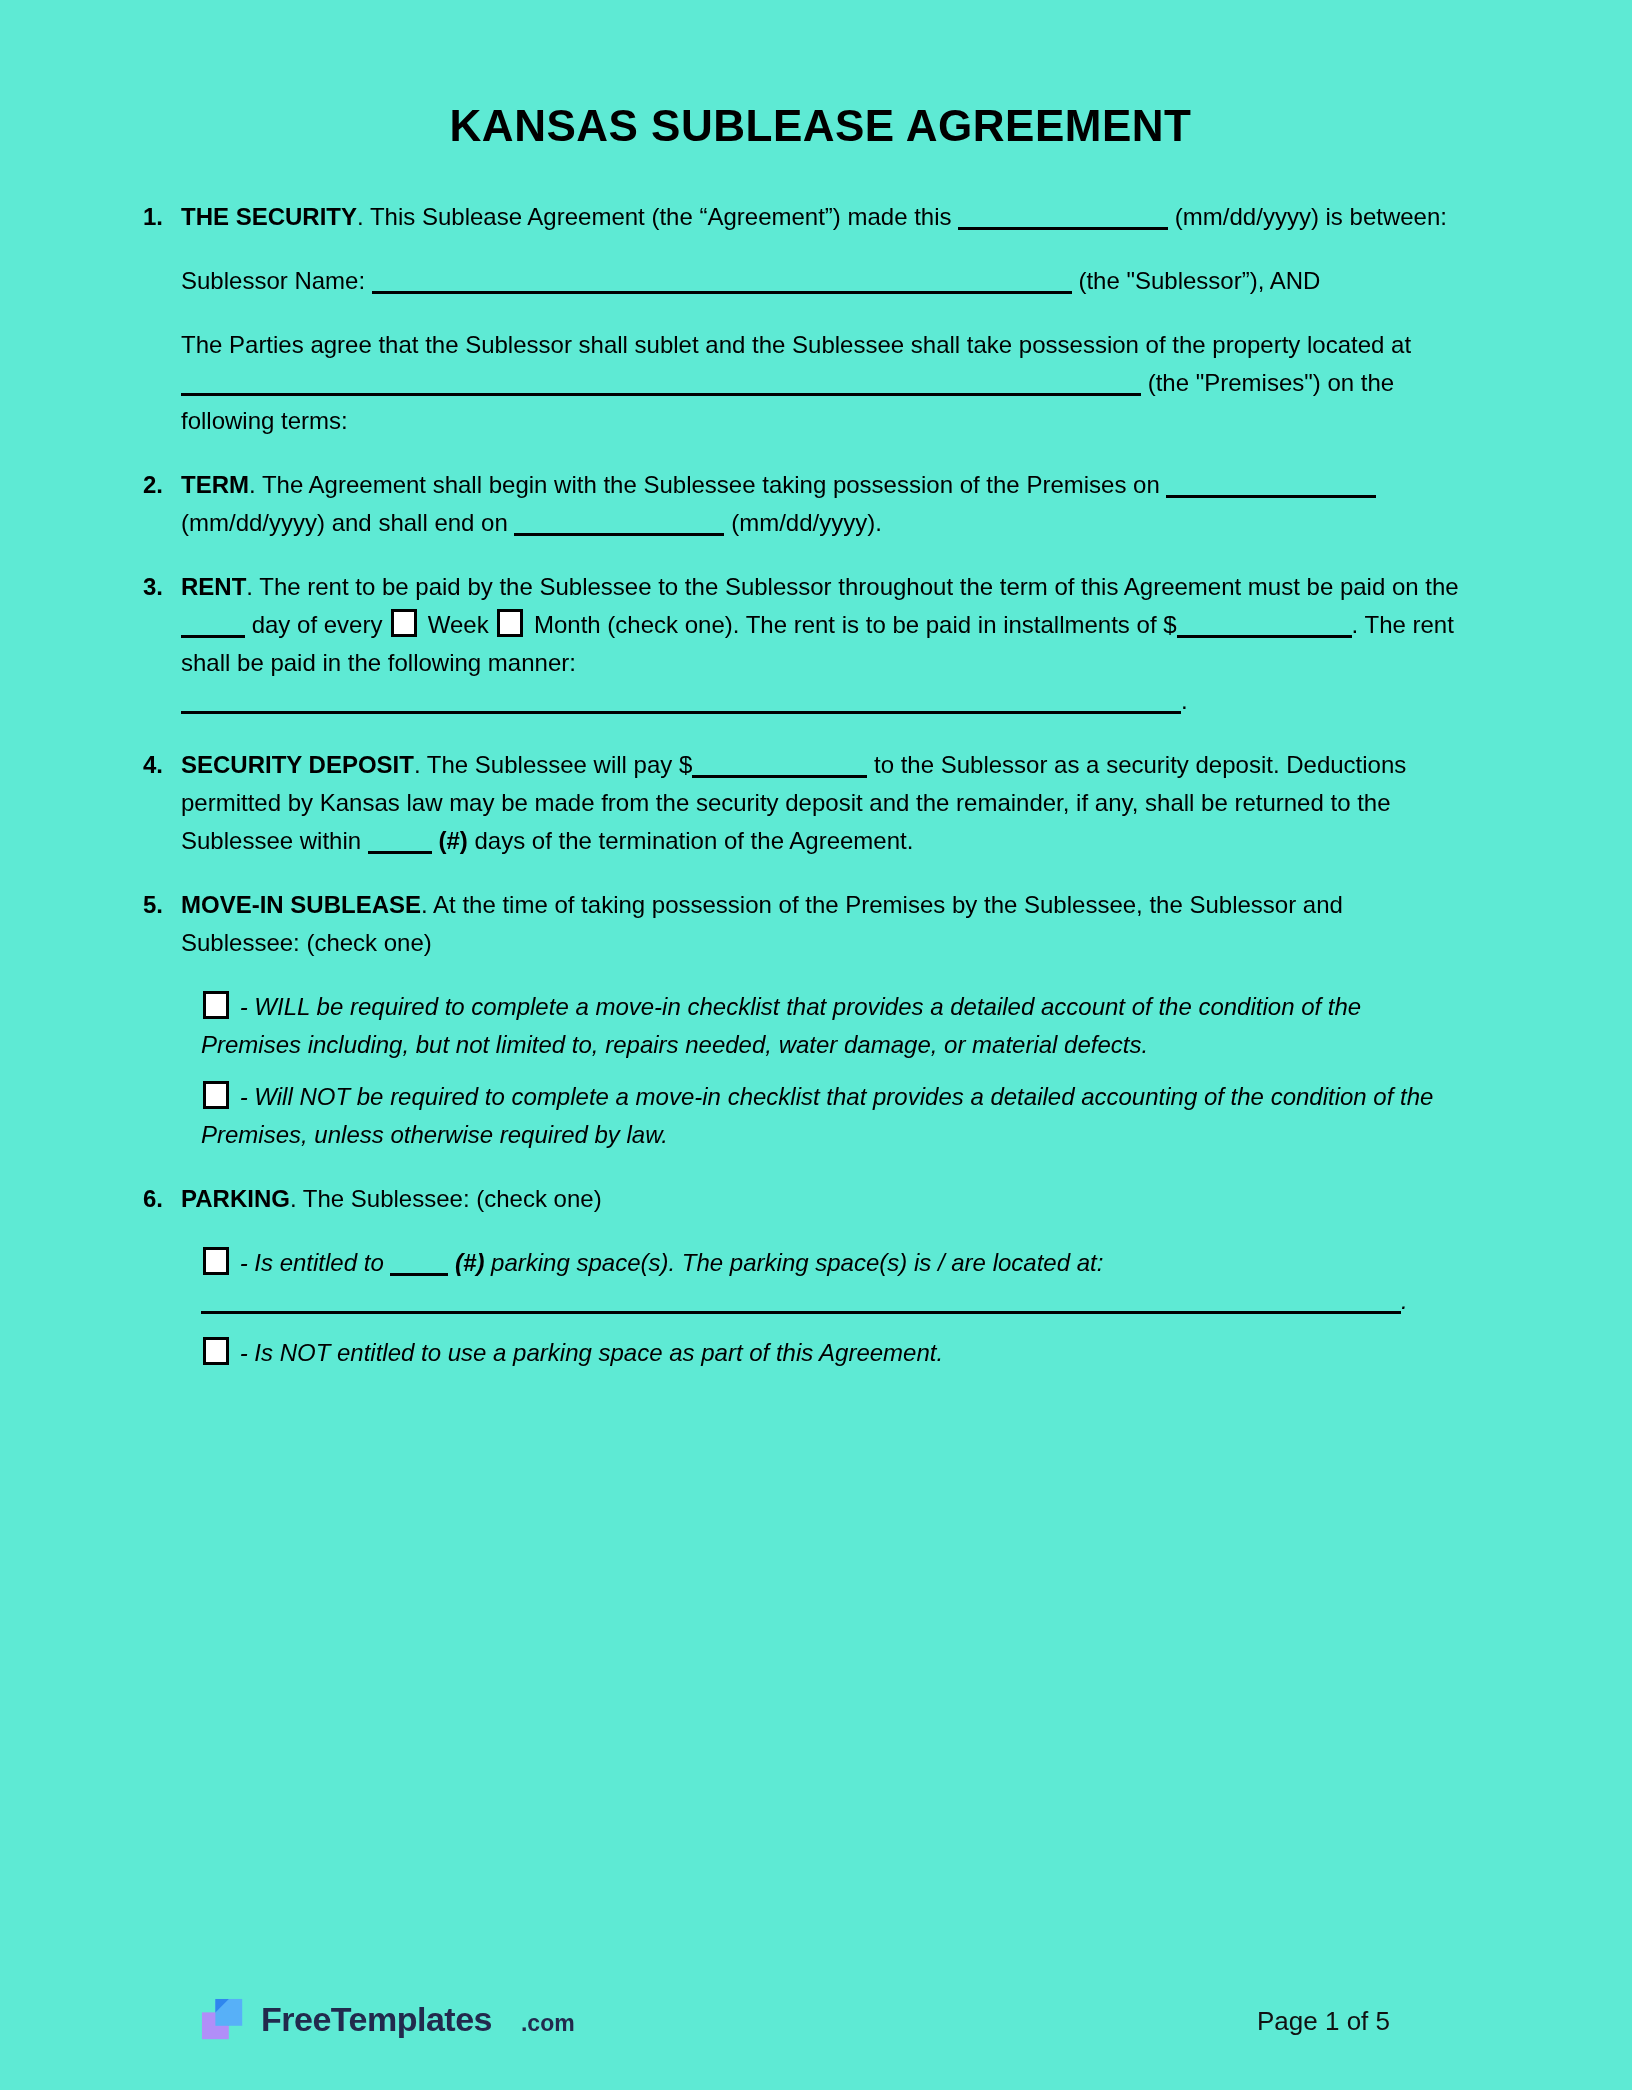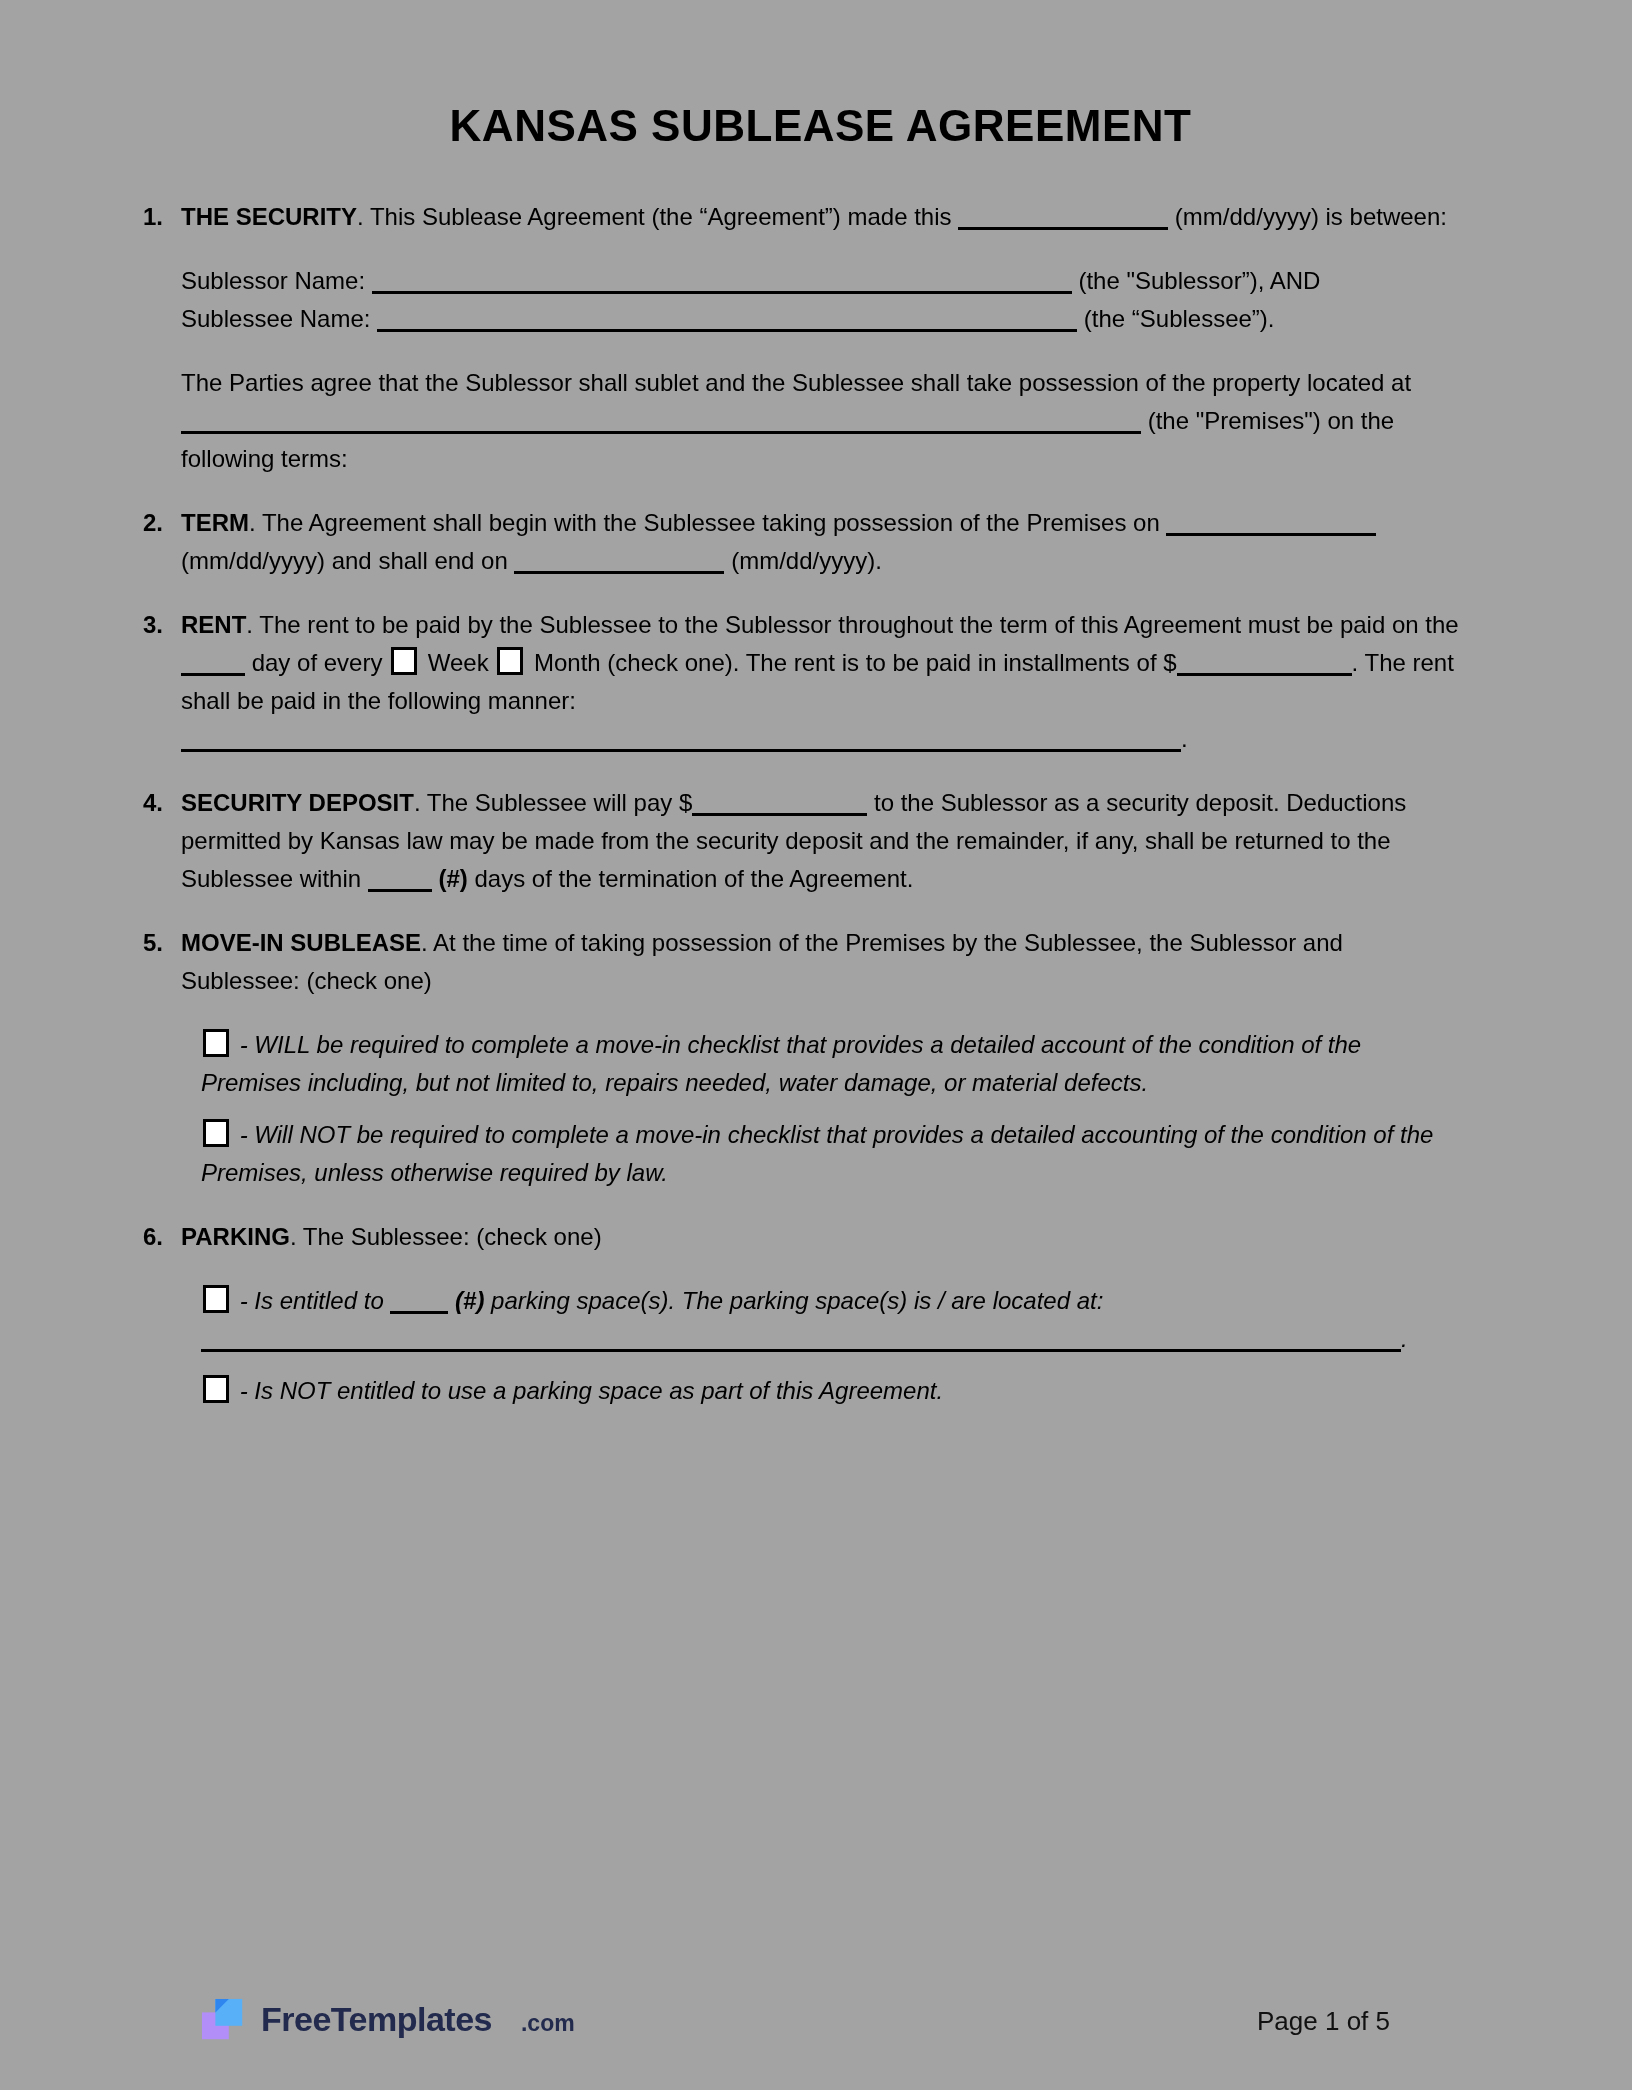--- a/index.html
+++ b/index.html
@@ -1,21 +1,21 @@
 <!DOCTYPE html>
 <html><head>
 <meta charset="utf-8">
 <style>
   html,body{margin:0;padding:0;background:#ffffff;}
   .page{
     position:relative;
     width:1632px;
     height:2090px;
     box-sizing:border-box;
-    background:#a3a3a3;
+    background:#5eead4;
     font-family:"Liberation Sans","DejaVu Sans",sans-serif;
     font-size:24px;
     line-height:38px;
     color:#000000;
     padding:100px 172px 0 181px;
     display:flex;
     flex-direction:column;
     overflow:hidden;
   }
   .doc-title{
@@ -67,21 +67,20 @@
 <body>
 
 <div class="page">
 
   <h1 class="doc-title">KANSAS SUBLEASE AGREEMENT</h1>
 
   <div class="section">
     <span class="num">1.</span>
     <div class="para"><b>THE SECURITY</b>. This Sublease Agreement (the “Agreement”) made this <span class="blank" style="width: 210px;"></span> (mm/dd/yyyy) is between:</div>
     <div class="para mb0 cb-first">Sublessor Name: <span class="blank" style="width: 700px;"></span> (the "Sublessor”), AND</div>
-    <div class="para">Sublessee Name: <span class="blank" style="width: 700px;"></span> (the “Sublessee”).</div>
     <div class="para cb-first">The Parties agree that the Sublessor shall sublet and the Sublessee shall take possession of the property located at <span class="blank" style="width: 960px;"></span> (the "Premises") on the following terms:</div>
   </div>
 
   <div class="section">
     <span class="num">2.</span>
     <div class="para"><b>TERM</b>. The Agreement shall begin with the Sublessee taking possession of the Premises on <span class="blank" style="width: 210px;"></span> (mm/dd/yyyy) and shall end on <span class="blank" style="width: 210px;"></span> (mm/dd/yyyy).</div>
   </div>
 
   <div class="section">
     <span class="num">3.</span>

